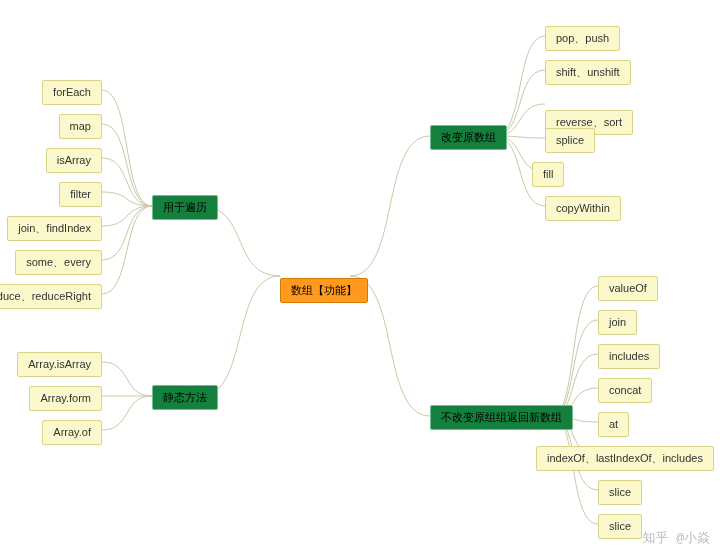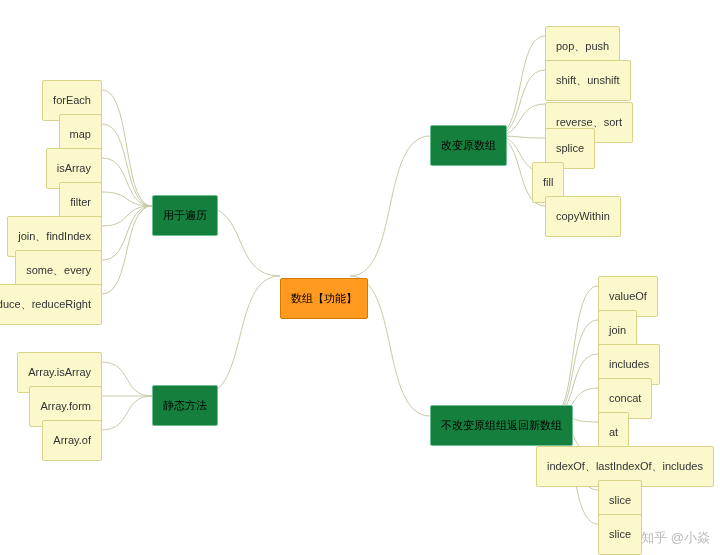--- a/index.html
+++ b/index.html
@@ -1,21 +1,21 @@
 <!DOCTYPE html>
 <html><head>
 <meta charset="utf-8">
 <style>
   html,body{margin:0;padding:0;width:720px;height:555px;background:#fff;font-family:"Microsoft YaHei",Arial,sans-serif;font-size:11px;overflow:hidden}
   svg{position:absolute;top:0;left:0;pointer-events:none}
-  .node{position:absolute;border-radius:2px;padding:12px 10px;border:1px solid;white-space:nowrap;line-height:1.4}
+  .node{position:absolute;border-radius:2px;padding:4px 10px;border:1px solid;white-space:nowrap;line-height:1.4}
   .root{background:#ff9a1f;border-color:#d47a00;color:#000}
   .cat{background:#15803d;border-color:#6bbf91;color:#000}
   .leaf{background:#fbf8cc;border-color:#d9d38a;color:#333}
-  .wm{position:absolute;right:10px;bottom:8px;color:#bbb;font-size:13px;font-family:Liberation Sans, sans-serif}
+  .wm{position:absolute;right:10px;bottom:8px;color:#bbb;font-size:13px;font-family:Liberation Mono, monospace}
 </style>
 </head>
 <body>
 
 <svg width="720" height="555">
   <g fill="none" stroke="#c9c9a8" stroke-width="1">
 
     <path d="M350 276 C400 276 380 136 430 136"></path>
     <path d="M350 276 C400 276 380 416 430 416"></path>
 
@@ -54,21 +54,21 @@
 
 <div class="node root" style="left:280px;top:278px">数组【功能】</div>
 
 <div class="node cat" style="left:430px;top:125px">改变原数组</div>
 <div class="node cat" style="left:430px;top:405px">不改变原组组返回新数组</div>
 <div class="node cat" style="left:152px;top:195px">用于遍历</div>
 <div class="node cat" style="left:152px;top:385px">静态方法</div>
 
 <div class="node leaf" style="left:545px;top:26px">pop、push</div>
 <div class="node leaf" style="left:545px;top:60px">shift、unshift</div>
-<div class="node leaf" style="left:545px;top:102px">reverse、sort</div>
+<div class="node leaf" style="left:545px;top:110px">reverse、sort</div>
 <div class="node leaf" style="left:545px;top:128px">splice</div>
 <div class="node leaf" style="left:532px;top:162px">fill</div>
 <div class="node leaf" style="left:545px;top:196px">copyWithin</div>
 
 <div class="node leaf" style="left:598px;top:276px">valueOf</div>
 <div class="node leaf" style="left:598px;top:310px">join</div>
 <div class="node leaf" style="left:598px;top:344px">includes</div>
 <div class="node leaf" style="left:598px;top:378px">concat</div>
 <div class="node leaf" style="left:598px;top:412px">at</div>
 <div class="node leaf" style="left:536px;top:446px">indexOf、lastIndexOf、includes</div>

